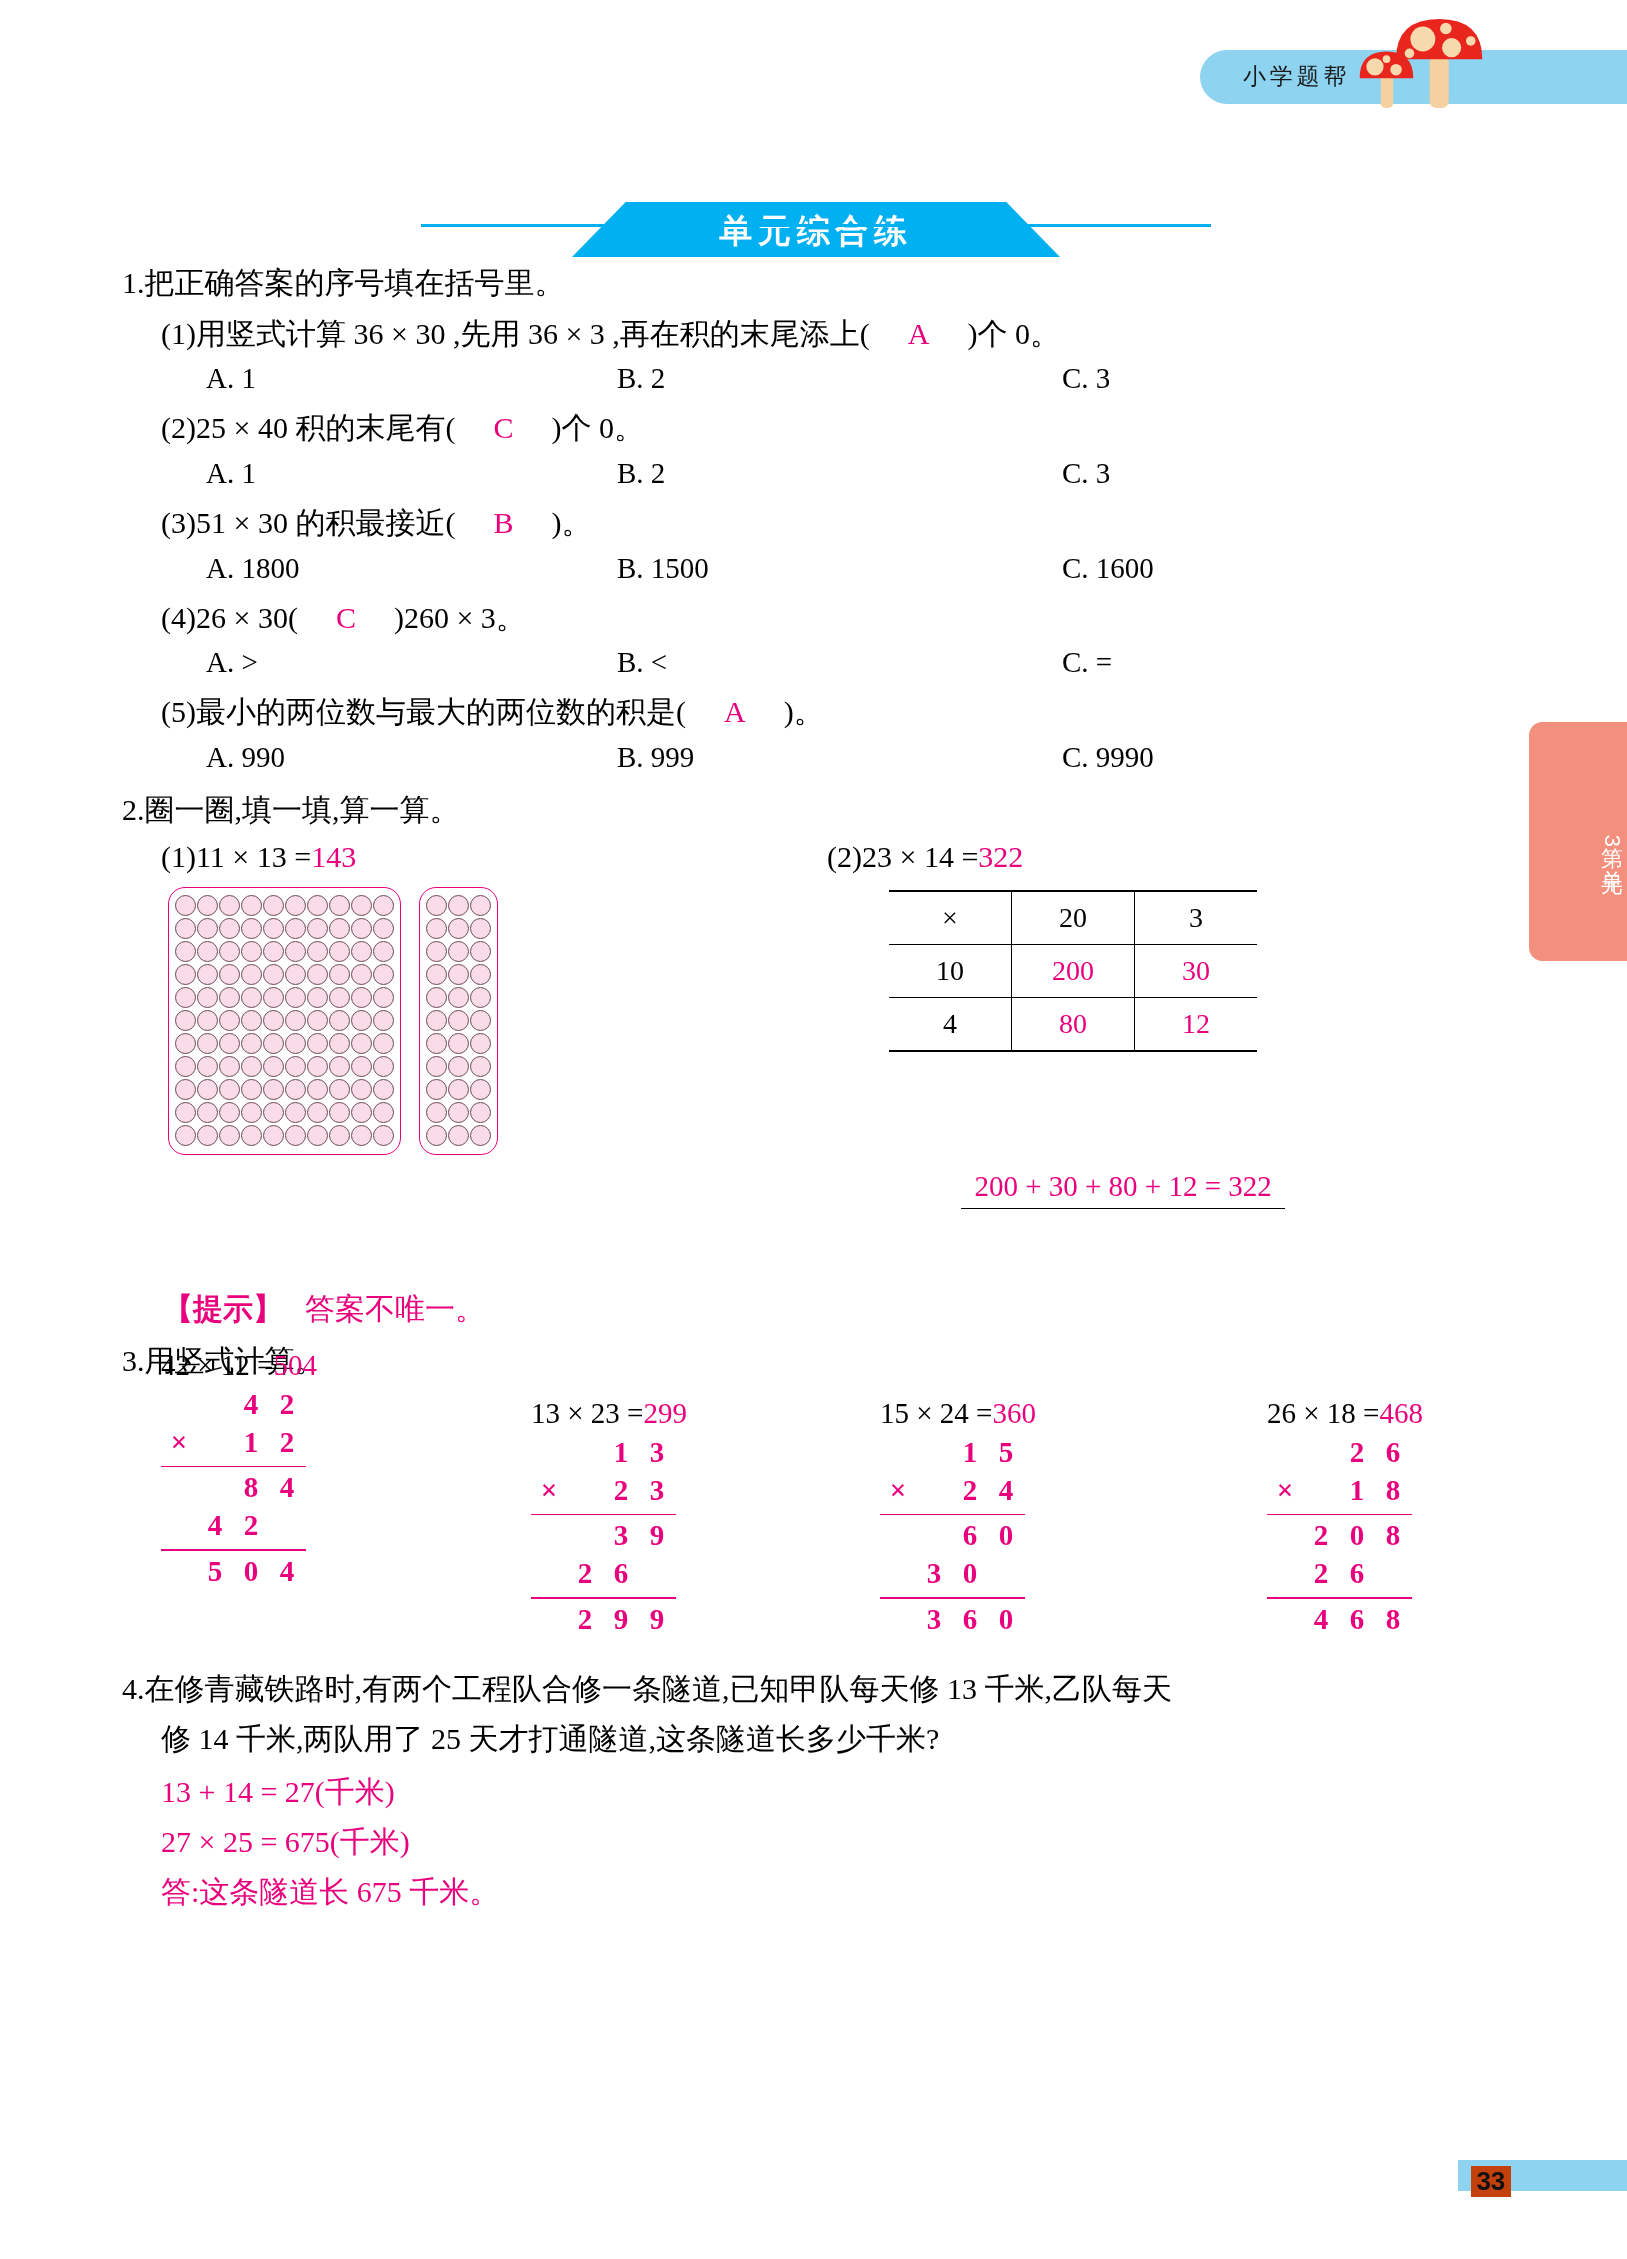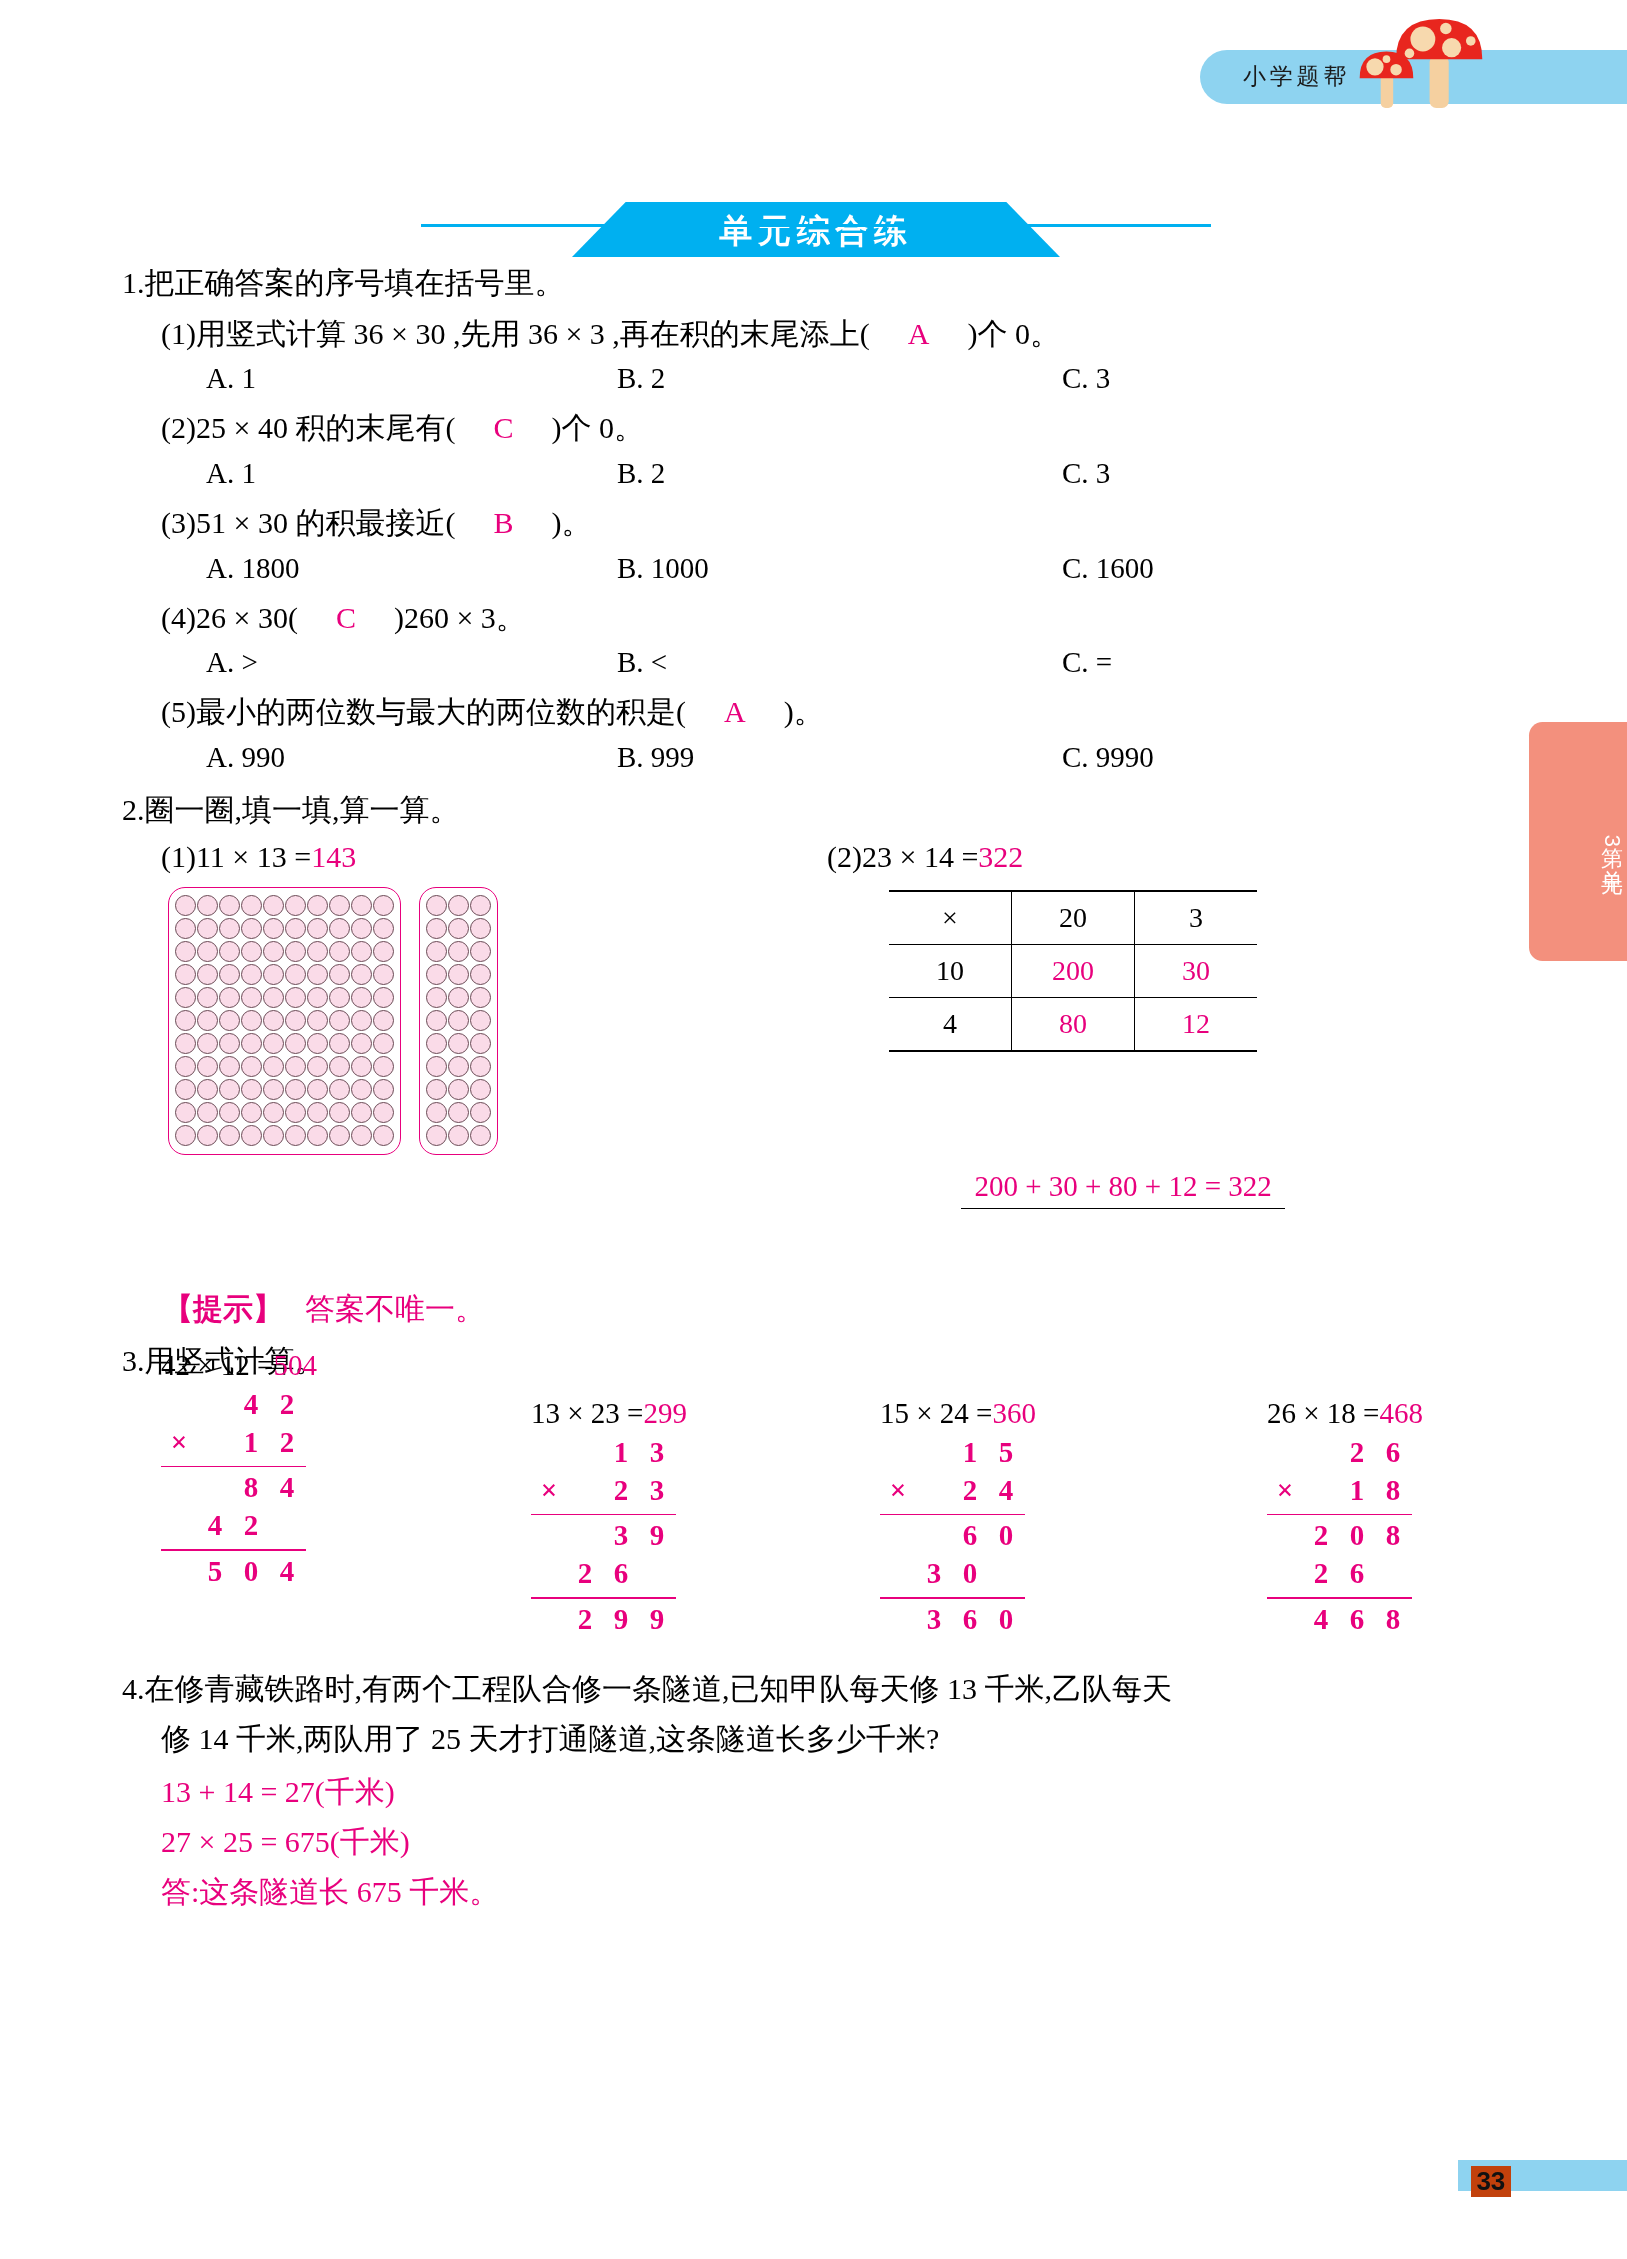--- a/index.html
+++ b/index.html
@@ -297,21 +297,21 @@
     <span class="ch-a">A. 1</span>
     <span class="ch-b">B. 2</span>
     <span class="ch-c">C. 3</span>
   </div>
 
   <div class="qline" style="top:240px; left:161px;">
     <span>(3)</span><span>51 × 30 的积最接近(</span><span class="ans" style="padding:0 38px;">B</span><span>)。</span>
   </div>
   <div class="choice-row" style="top:288px; left:206px; width:1243px;">
     <span class="ch-a">A. 1800</span>
-    <span class="ch-b">B. 1000</span>
+    <span class="ch-b">B. 1500</span>
     <span class="ch-c">C. 1600</span>
   </div>
 
   <div class="qline" style="top:335px; left:161px;">
     <span>(4)</span><span>26 × 30(</span><span class="ans" style="padding:0 38px;">C</span><span>)260 × 3。</span>
   </div>
   <div class="choice-row" style="top:382px; left:206px; width:1243px;">
     <span class="ch-a">A. &gt;</span>
     <span class="ch-b">B. &lt;</span>
     <span class="ch-c">C. =</span>

